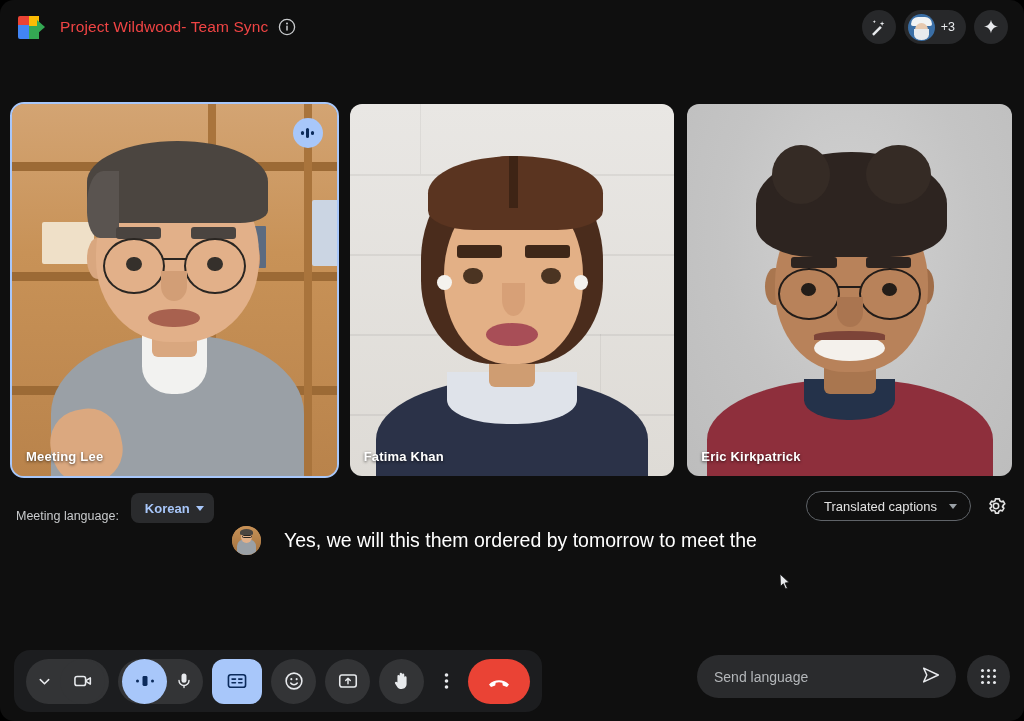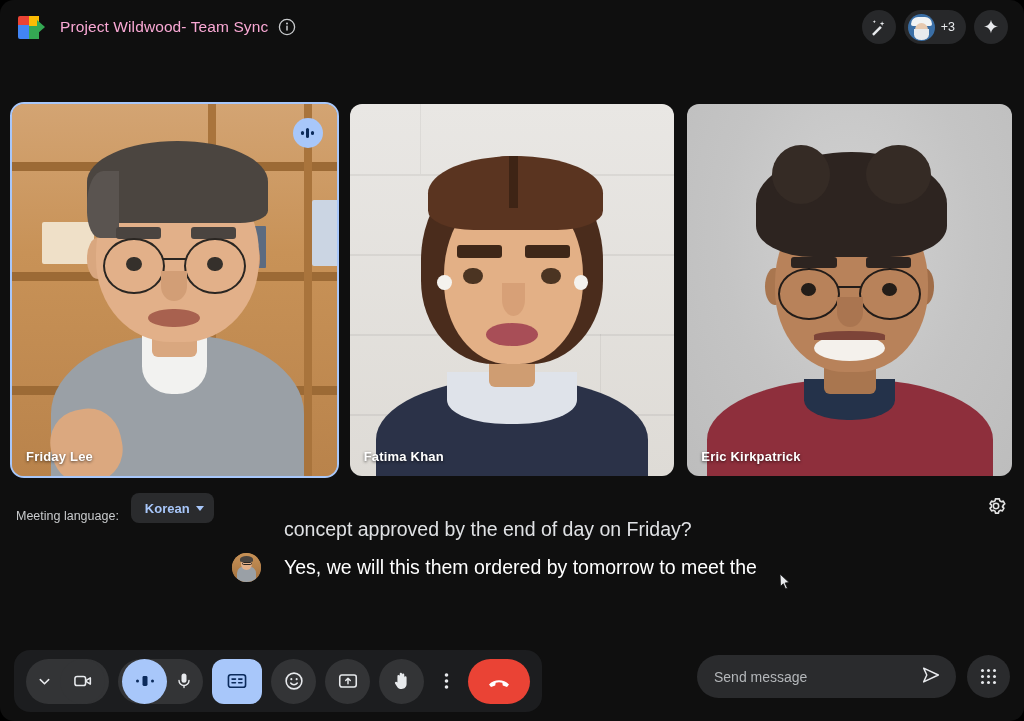--- a/index.html
+++ b/index.html
@@ -39,21 +39,21 @@
   }
   .meet-logo .q-red    { position:absolute; left:0;  top:0;    width:11px; height:9px;  background:#EA4335; border-top-left-radius:2px;}
   .meet-logo .q-yellow { position:absolute; left:11px;top:0;   width:10px; height:10px; background:#FBBC04;}
   .meet-logo .q-blue   { position:absolute; left:0;  top:9px;  width:11px; height:14px; background:#4285F4; border-bottom-left-radius:2px;}
   .meet-logo .q-green  { position:absolute; left:11px;top:10px;width:10px; height:13px; background:#34A853;}
   .meet-logo .q-tri    { position:absolute; left:19px;top:4px; width:0;height:0;
                          border-top:7px solid transparent; border-bottom:7px solid transparent;
                          border-left:8px solid #34A853;}
 
   .meeting-title {
-    color: #f9a8d4;
+    color: #ef4444;
     font-size: 15.5px;
     margin-left: 16px;
     letter-spacing: 0.1px;
     white-space: nowrap;
     text-align: center;
   }
   .info-icon {
     margin-left: 10px;
     width: 18px; height: 18px;
     display: flex; align-items: center; justify-content: center;
@@ -418,21 +418,21 @@
         <div class="p-eye" style="left:60%; top:41%; width:5%; height:4%; background:#35302b;"></div>
         <div class="p-nose" style="left:46%; top:45%; width:8%; height:8%; background:#d29e76;"></div>
         <div class="p-mouth" style="left:42%; top:55%; width:16%; height:5%; background:#a8614f;"></div>
         <div class="p-hand" style="left:12%; top:82%; width:22%; height:20%; background:#dba87f; transform:rotate(-12deg);"></div>
       </div>
       <div class="speaking-badge">
         <i></i>
           <i></i>
           <i></i>
       </div>
-      <div class="tile-name">Friday Lee</div>
+      <div class="tile-name">Meeting Lee</div>
     </div>
 
     <div class="tile">
       <div class="scene">
         <div class="bg-brick">
           <div class="seam" style="top:70px"></div>
           <div class="seam" style="top:150px"></div>
           <div class="seam" style="top:230px"></div>
           <div class="seam" style="top:310px"></div>
           <div class="seamv" style="left:70px; top:0; height:70px"></div>
@@ -491,31 +491,34 @@
 
     <div class="lang-wrap">
       <div class="lang-label">Meeting language:</div>
       <div class="lang-pill">
         <span class="lang-value">Korean</span>
         <span class="caret blue"></span>
       </div>
     </div>
 
     <div class="cap-right">
+      <div class="cap-pill">
+        <span>Translated captions</span>
+        <span class="caret"></span>
+      </div>
       <div class="gear-btn">
         <svg width="22" height="22" viewBox="0 0 24 24">
           <path d="M12 8.2a3.8 3.8 0 100 7.6 3.8 3.8 0 000-7.6zm0 5.9a2.1 2.1 0 110-4.2 2.1 2.1 0 010 4.2z" fill="#e3e3e3"></path>
           <path d="M20.1 12a8 8 0 00-.09-1.16l1.64-1.25-1.7-2.95-1.93.77a8.2 8.2 0 00-2-1.16L15.74 4.2h-3.4l-.01.02h-.66L11.38 4.2h-.02L11.07 6.25a8.2 8.2 0 00-2 1.16l-1.93-.77-1.7 2.95 1.64 1.25A8 8 0 006.99 12c0 .39.03.78.09 1.16l-1.64 1.25 1.7 2.95 1.93-.77c.6.48 1.27.87 2 1.16l.29 2.05h3.4l.29-2.05c.73-.29 1.4-.68 2-1.16l1.93.77 1.7-2.95-1.64-1.25c.06-.38.09-.77.09-1.16z" fill="none" stroke="#e3e3e3" stroke-width="1.7" stroke-linejoin="round"></path>
         </svg>
       </div>
     </div>
   </div>
 
   <div class="captions">
-    <div class="cap-partial">concept approved by the end of day on Friday?</div>
     <div class="cap-block">
       <div class="cap-avatar">
         <div style="position:absolute;inset:0;background:linear-gradient(180deg,#c89257,#a2713f)"></div>
         <div style="position:absolute;left:5px;top:13px;width:19px;height:16px;background:#9aa0a6;border-radius:44% 44% 0 0"></div>
         <div style="position:absolute;left:9px;top:5px;width:11px;height:12px;background:#e2b089;border-radius:50%"></div>
         <div style="position:absolute;left:8px;top:3px;width:13px;height:6px;background:#4b4540;border-radius:50% 50% 18% 18%"></div>
         <div style="position:absolute;left:9.5px;top:8.5px;width:10px;height:3px;border:1px solid #2a2622;border-radius:2px"></div>
       </div>
       <div class="cap-body">
         <div class="cap-text">Yes, we will this them ordered by tomorrow to meet the</div>
@@ -605,21 +608,21 @@
     <div class="ctl hangup">
       <svg width="28" height="28" viewBox="0 0 28 28">
         <path d="M4 17.4c5.6-5.6 14.4-5.6 20 0l-2 2.6-4.2-1.6-.5-2.6a10.5 10.5 0 00-6.6 0l-.5 2.6L6 20z" fill="#ffffff"></path>
       </svg>
     </div>
 
   </div>
 
   <div class="msgbar">
     <div class="msg-input">
-      <span class="msg-ph">Send message</span>
+      <span class="msg-ph">Send language</span>
       <span>
         <svg width="22" height="22" viewBox="0 0 24 24">
           <path d="M4 4.5l16 7.5-16 7.5 3.4-7.5z" fill="none" stroke="#e8eaed" stroke-width="1.6" stroke-linejoin="round"></path>
         </svg>
       </span>
     </div>
     <div class="apps-btn">
       <span class="dot3">
         <i></i>
           <i></i>

